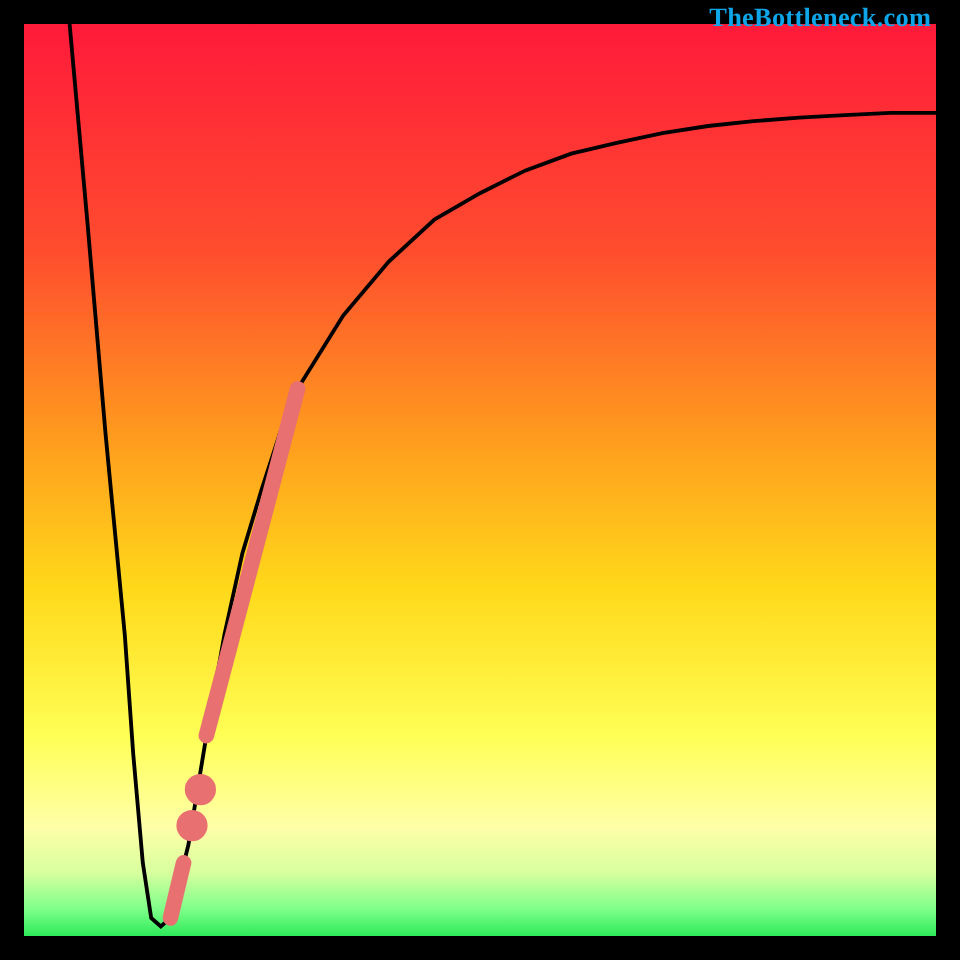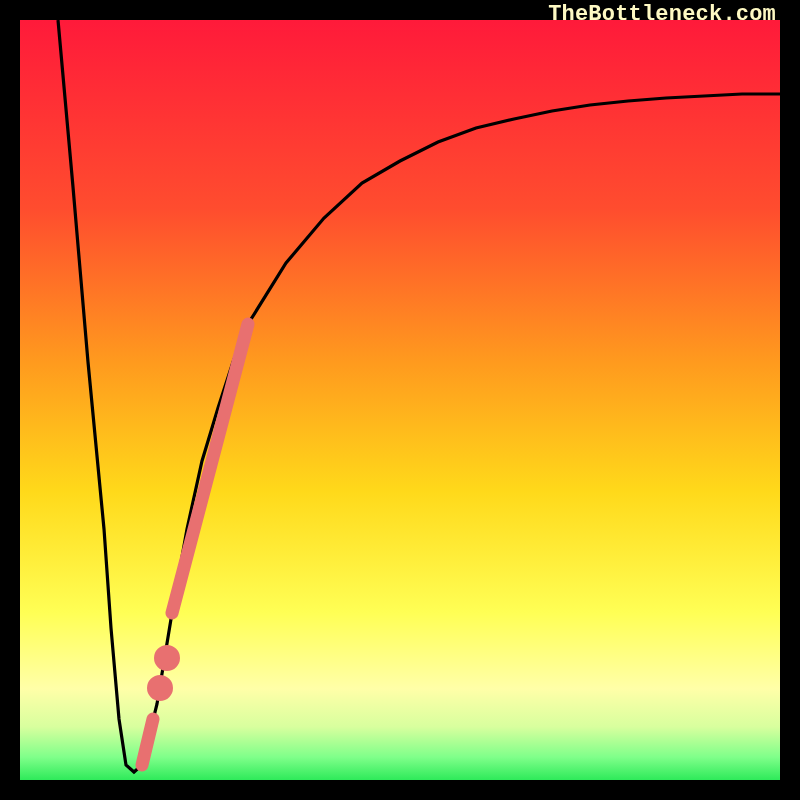--- a/index.html
+++ b/index.html
@@ -22,24 +22,24 @@
     position: absolute;
     left: 0;
     top: 0;
     width: 760px;
     height: 760px;
   }
   .watermark {
     position: absolute;
     top: 2px;
     right: 24px;
-    font-family: Liberation Mono, monospace;
+    font-family: Liberation Serif, serif;
     font-size: 22px;
     font-weight: 600;
-    color: #fef9c3;
+    color: #0ea5e9;
     letter-spacing: 0.2px;
   }
 </style>
 </head>
 <body>
 
 <div class="frame">
   <svg class="plot-area" viewBox="0 0 760 760">
     <defs>
       <linearGradient id="bg-grad" x1="0" y1="0" x2="0" y2="1">

